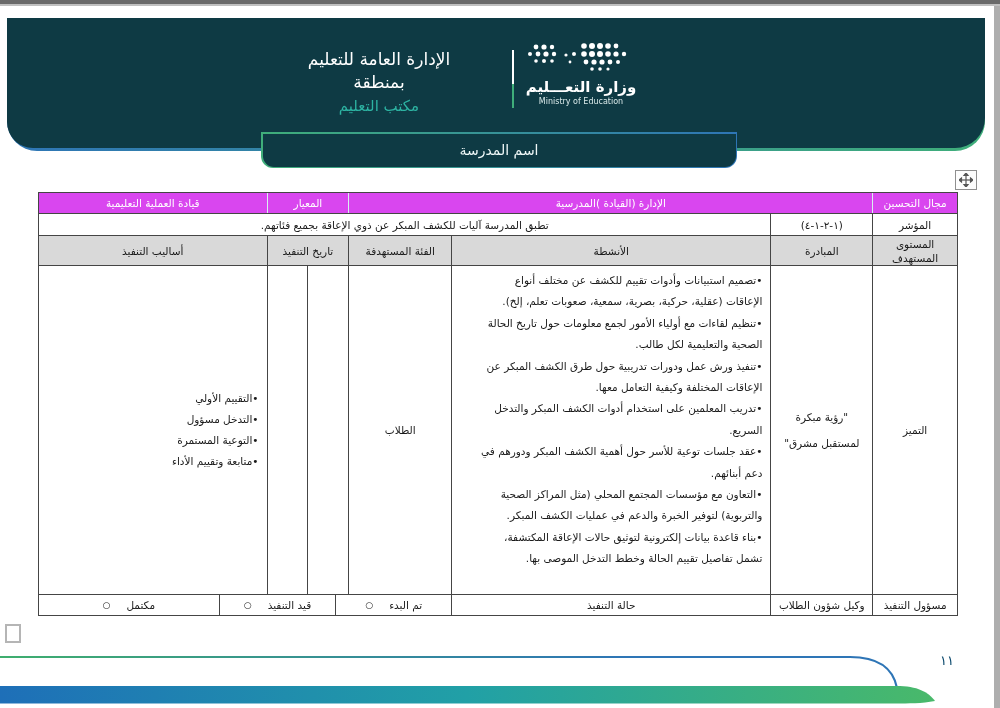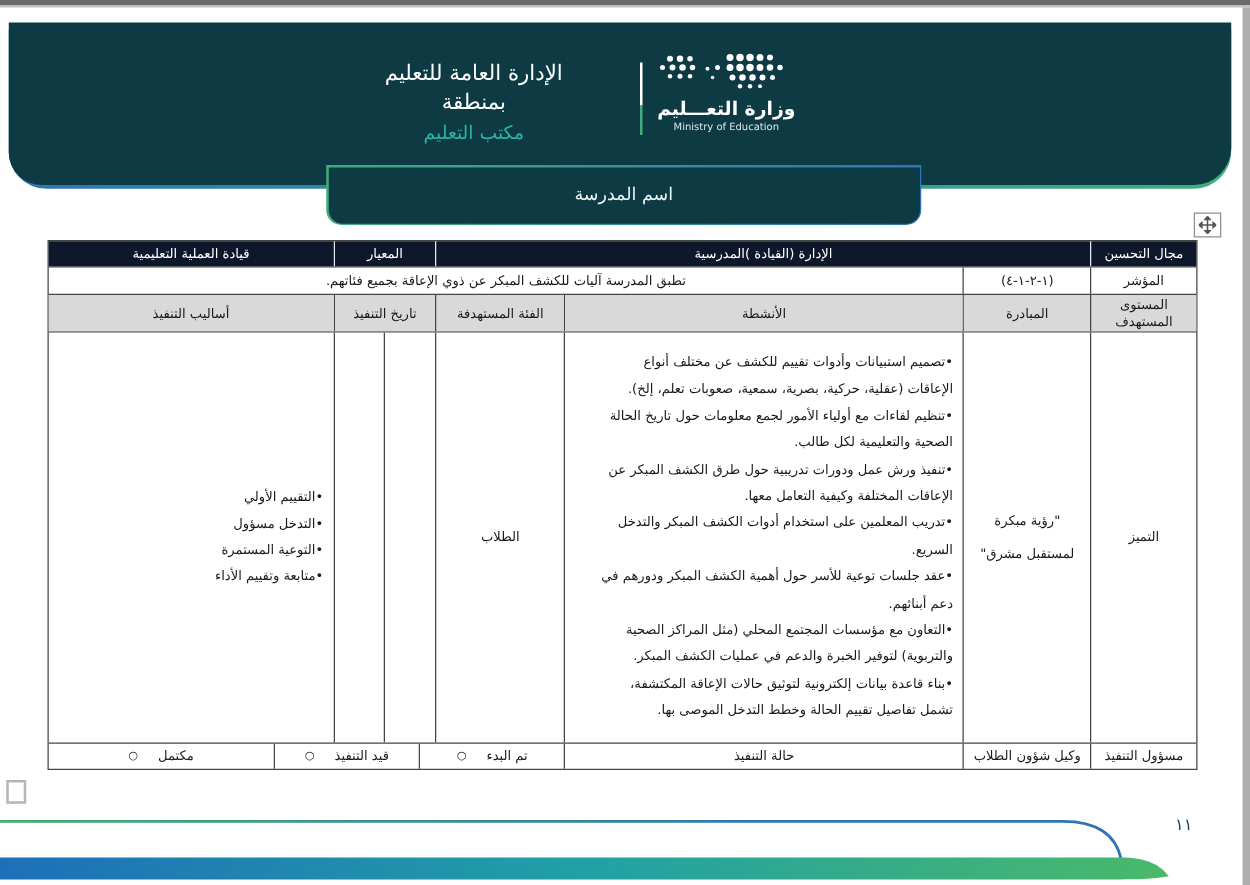--- a/index.html
+++ b/index.html
@@ -20,51 +20,51 @@
     border-radius:0 0 30px 26px;background:#0e3a44;}
   .dept{position:absolute;left:252px;top:48px;width:254px;text-align:center;direction:rtl;color:#ffffff;}
   .dept-l1,.dept-l2{font-size:17px;line-height:23px;}
   .dept-l3{font-size:15px;line-height:21px;color:#2db3a2;margin-top:2px;}
   .logo-sep{position:absolute;left:512px;top:50px;width:2px;height:58px;
     background:linear-gradient(180deg,#ffffff 0 58%,#3fae7a 58% 100%);}
   .logo{position:absolute;left:520px;top:42px;width:122px;text-align:center;color:#ffffff;}
   .logo-ar{font-size:15px;font-weight:bold;margin-top:2px;letter-spacing:.5px;}
   .logo-en{font-size:8px;color:#d9e9e9;margin-top:1px;}
   
-  .tab-wrap{position:absolute;left:261px;top:132px;width:476px;height:48px;
+  .tab-wrap{position:absolute;left:261px;top:132px;width:476px;height:36px;
     background:linear-gradient(90deg,#3fae7a,#2e75b6);border-radius:0 0 12px 12px;text-align:right;}
   .tab-inner{position:absolute;left:1.5px;top:1.5px;right:1.5px;bottom:1.5px;
     background:#0e3a44;border-radius:0 0 11px 11px;
     display:flex;align-items:center;justify-content:center;
     color:#eef7f7;font-size:14px;}
   
   .move-handle{position:absolute;left:955px;top:170px;width:22px;height:20px;background:#fdfdfd;
     border:1px solid #8f8f8f;display:flex;align-items:center;justify-content:center;box-sizing:border-box;}
   
   .tbl{position:absolute;left:38px;top:192px;width:920px;direction:rtl;
     border:1px solid #454545;box-sizing:border-box;color:#1a1a1a;}
   .row{display:flex;border-bottom:1px solid #454545;box-sizing:border-box;}
   .row:last-child{border-bottom:0;}
   .c{display:flex;align-items:center;justify-content:center;
     border-left:1px solid #454545;box-sizing:border-box;
     font-size:10.5px;text-align:center;overflow:hidden;}
   .c:last-child{border-left:0;}
   .r1{height:21px;}
-  .r1 .c{background:#0f172a;color:#ffffff;border-left-color:#d8efef;}
+  .r1 .c{background:#d946ef;color:#ffffff;border-left-color:#d8efef;}
   .r2{height:22px;}
   .r3{height:30px;}
   .r3 .c{background:#d9d9d9;line-height:14px;}
   .r4{height:329px;}
   .r5{height:20px;}
   .wA{width:85px;}  .wB{width:102px;} .wC{width:320px;}
   .wD{width:103px;} .wE{width:82px;}  .wF{width:228px;}
   .wBCD{width:525px;} .wCDEF{width:733px;}
   .wS1{width:116px;} .wS2{width:117px;} .wS3{width:180px;}
   .acts{flex-direction:column;align-items:stretch;justify-content:flex-start;
-    padding:14px 8px;text-align:right;line-height:21.4px;}
+    padding:4px 8px;text-align:right;line-height:21.4px;}
   .methods{flex-direction:column;align-items:stretch;justify-content:center;
     padding:0 8px;text-align:right;line-height:21px;}
   .two-line{flex-direction:column;line-height:15px;}
   .init-val{flex-direction:column;line-height:26px;}
   .date-split{padding:0;align-items:stretch;}
   .date-split .half{flex:1;}
   .date-split .half:first-child{border-left:1px solid #454545;}
   .status .circ{font-size:9px;margin-left:0;margin-right:16px;}
   .ltr{direction:ltr;unicode-bidi:isolate;}
   

